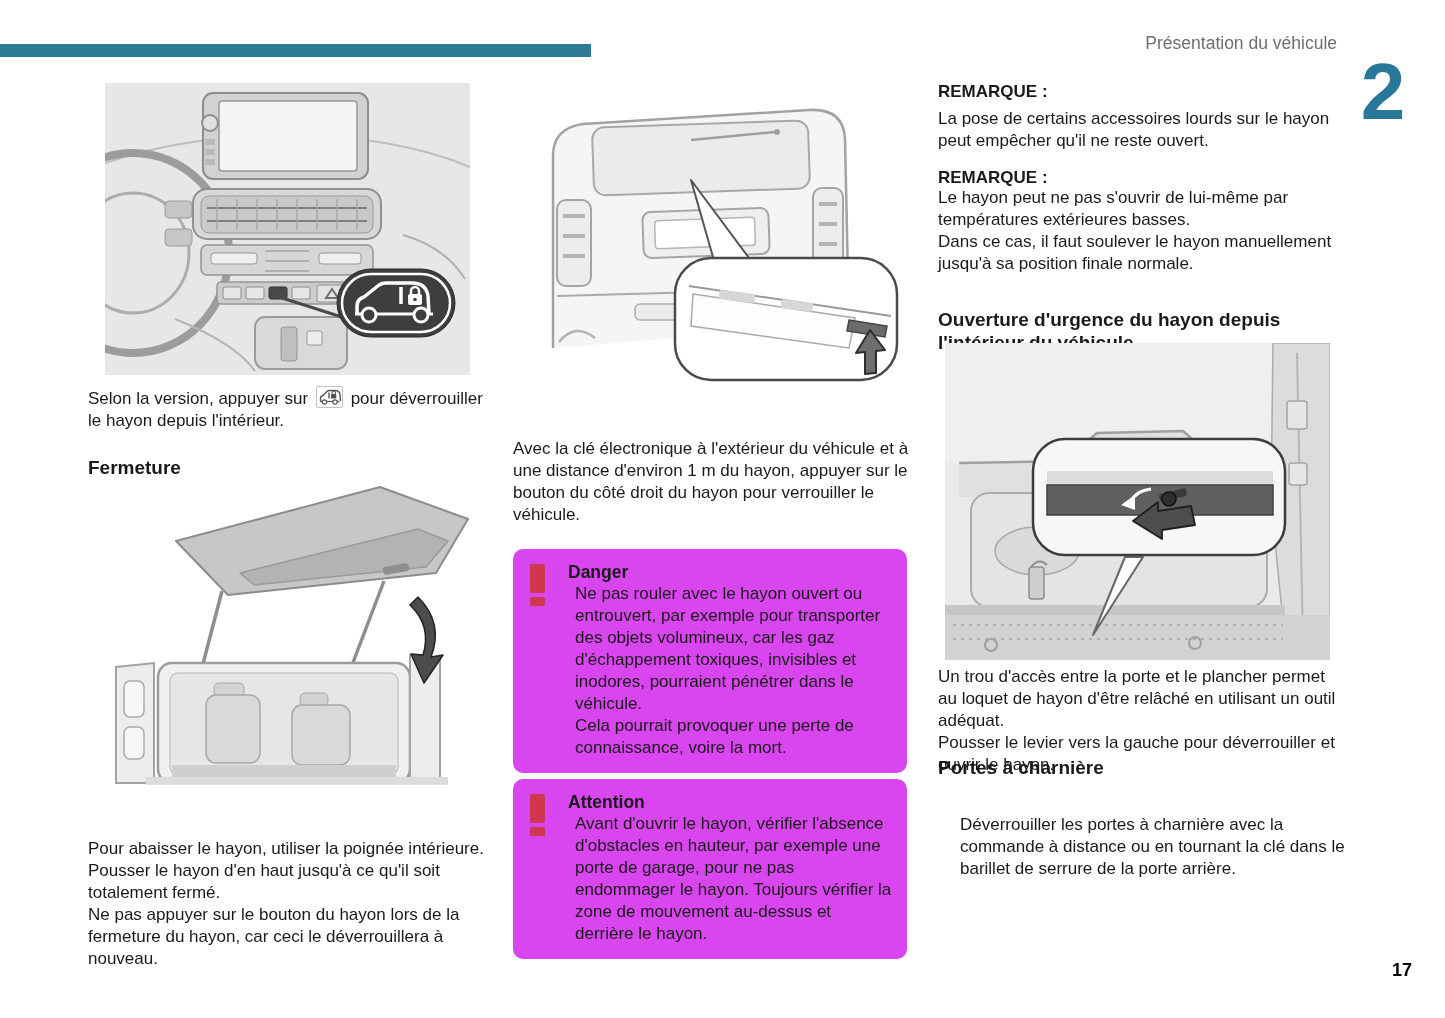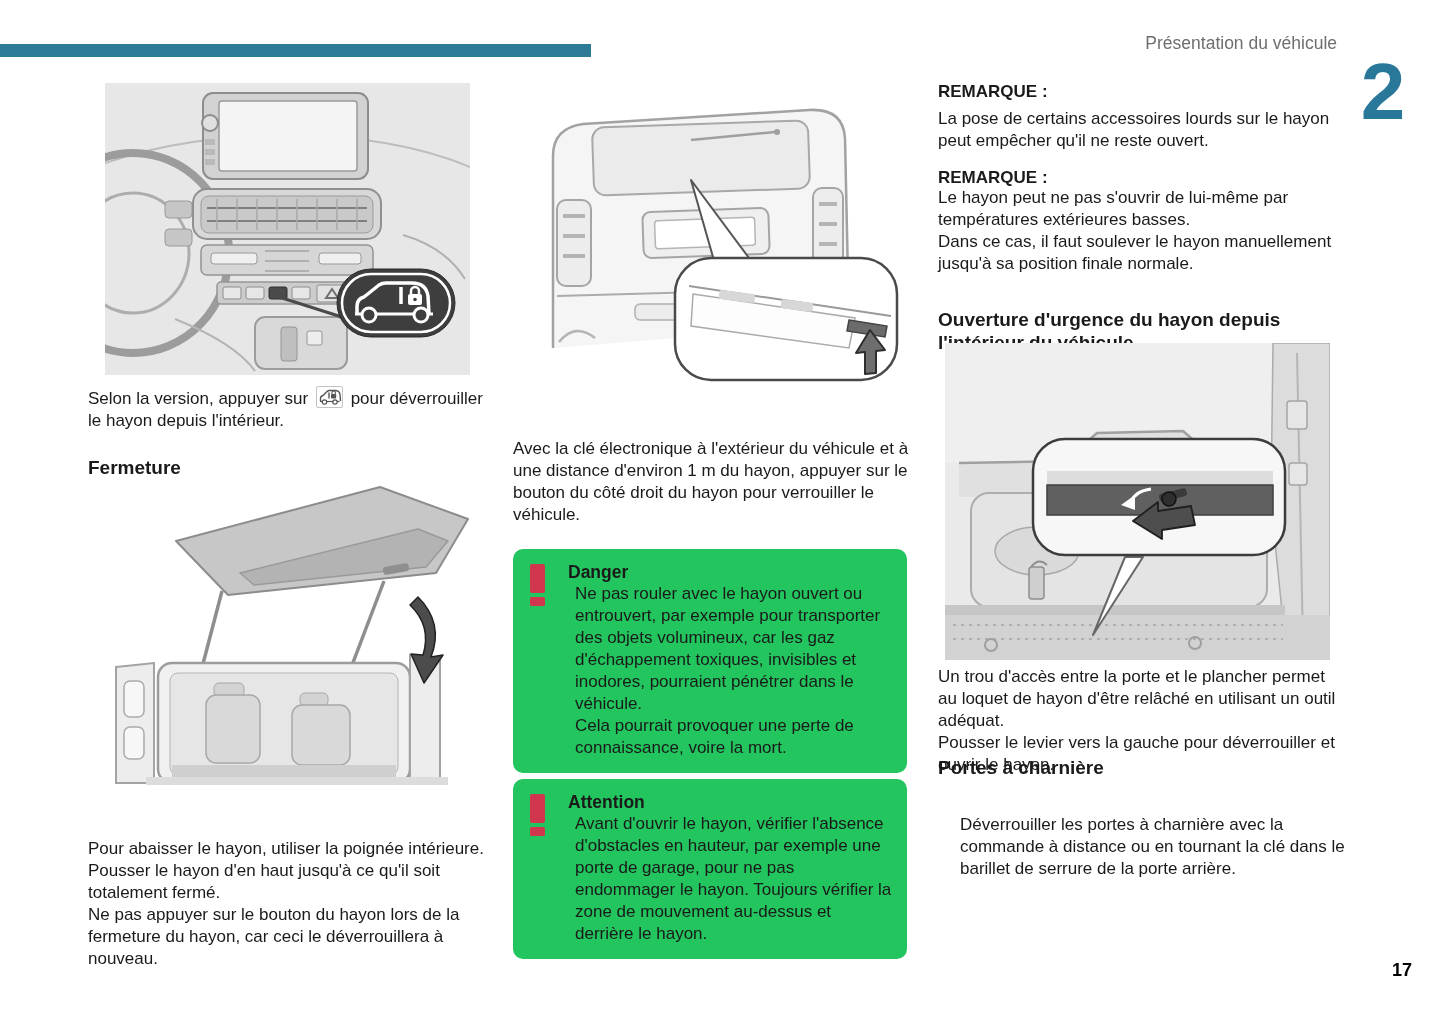--- a/index.html
+++ b/index.html
@@ -13,21 +13,21 @@
   #chapter-number{left:1346px;top:52px;width:72px;text-align:center;font-size:80px;font-weight:bold;
                   color:#29789a;line-height:1;letter-spacing:-2px;}
   
   .body-txt{font-size:17px;line-height:22px;}
   .sec-head{font-size:19px;line-height:23px;font-weight:bold;}
   .remark-label{font-size:17px;font-weight:bold;line-height:22px;}
   p,div.p{margin:0;}
   
   .col{width:394px;margin-top:48px;}
   
-  .warnbox{background:#22c55e;border-radius:10px;padding:12px 14px 14px 14px;box-sizing:border-box;width:394px;}
+  .warnbox{background:#d946ef;border-radius:10px;padding:12px 14px 14px 14px;box-sizing:border-box;width:394px;}
   .warn-title{font-size:17.5px;font-weight:bold;line-height:22px;}
   .warn-text{font-size:17px;line-height:22px;margin-left:48px;}
   .excl{float:left;width:22px;margin:3px 16px 2px 3px;}
   .excl-bar{display:block;width:15px;height:29px;background:#d0374e;border-radius:2px;}
   .excl-dot{display:block;width:15px;height:9px;background:#d0374e;border-radius:1.5px;margin-top:4px;}
   
   .inline-icon{display:inline-block;vertical-align:-3px;width:25px;height:20px;border:1px solid #c3c3c3;
                border-radius:2px;background:#fff;margin:0 3px;line-height:0;}
   
   .illus{display:block;}

